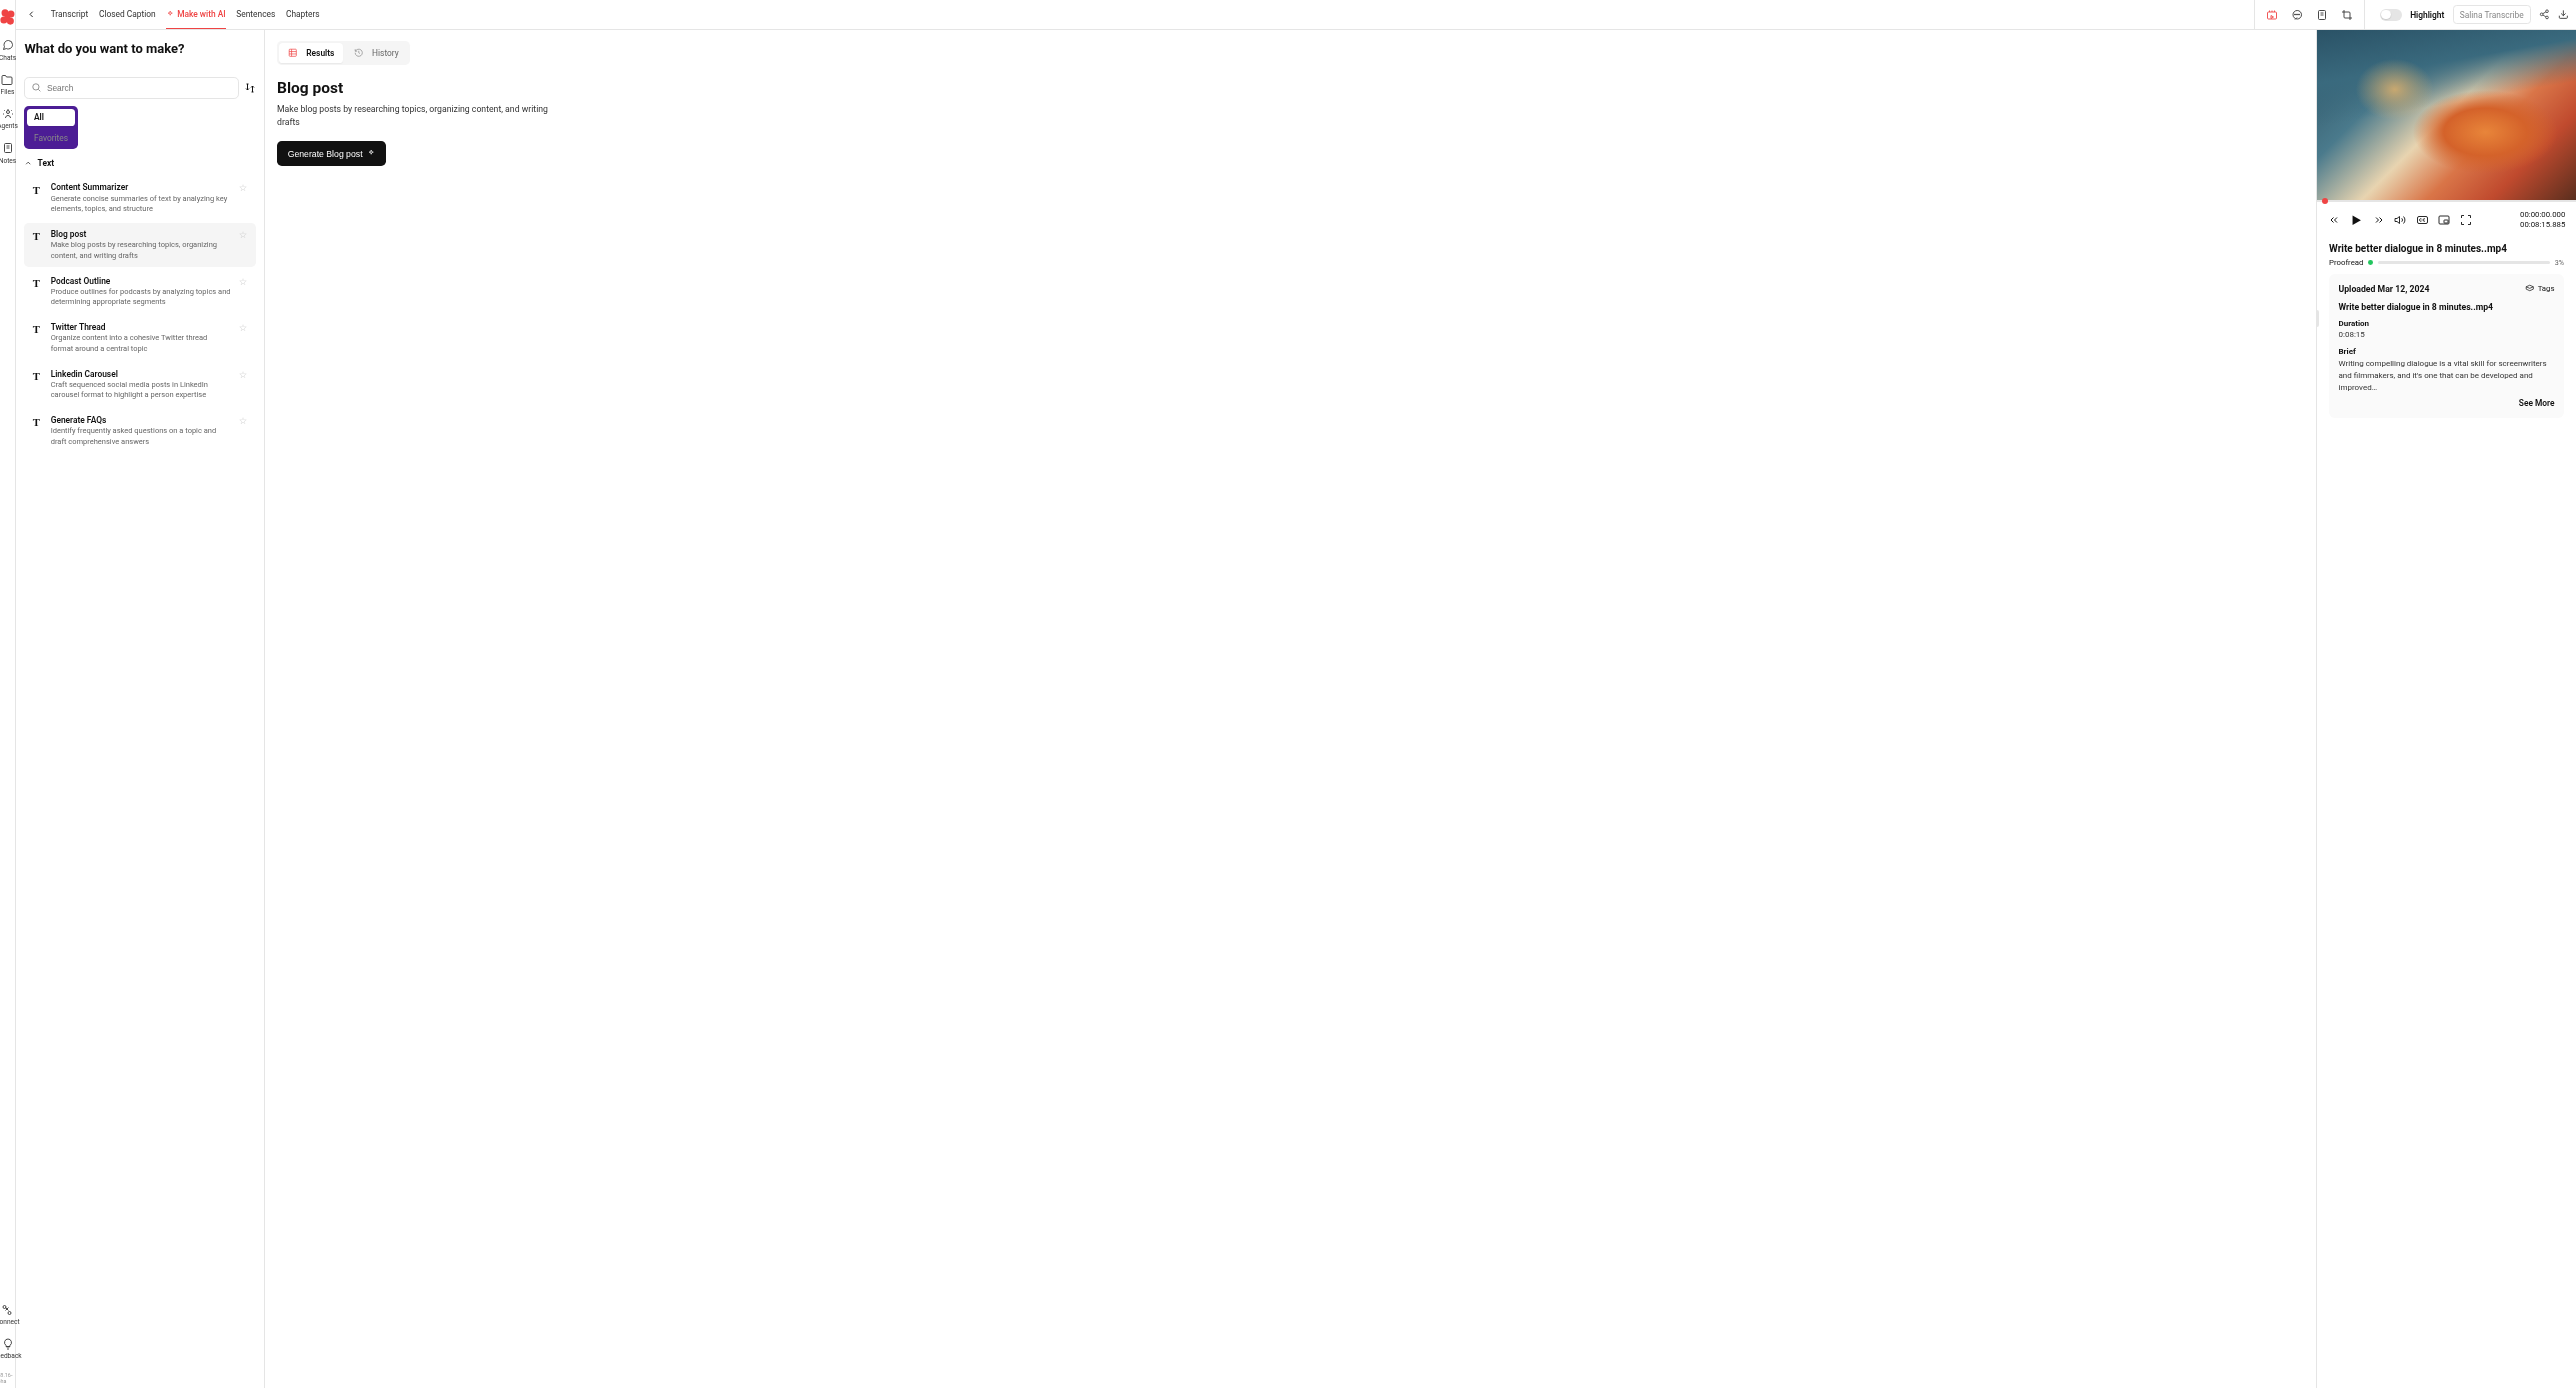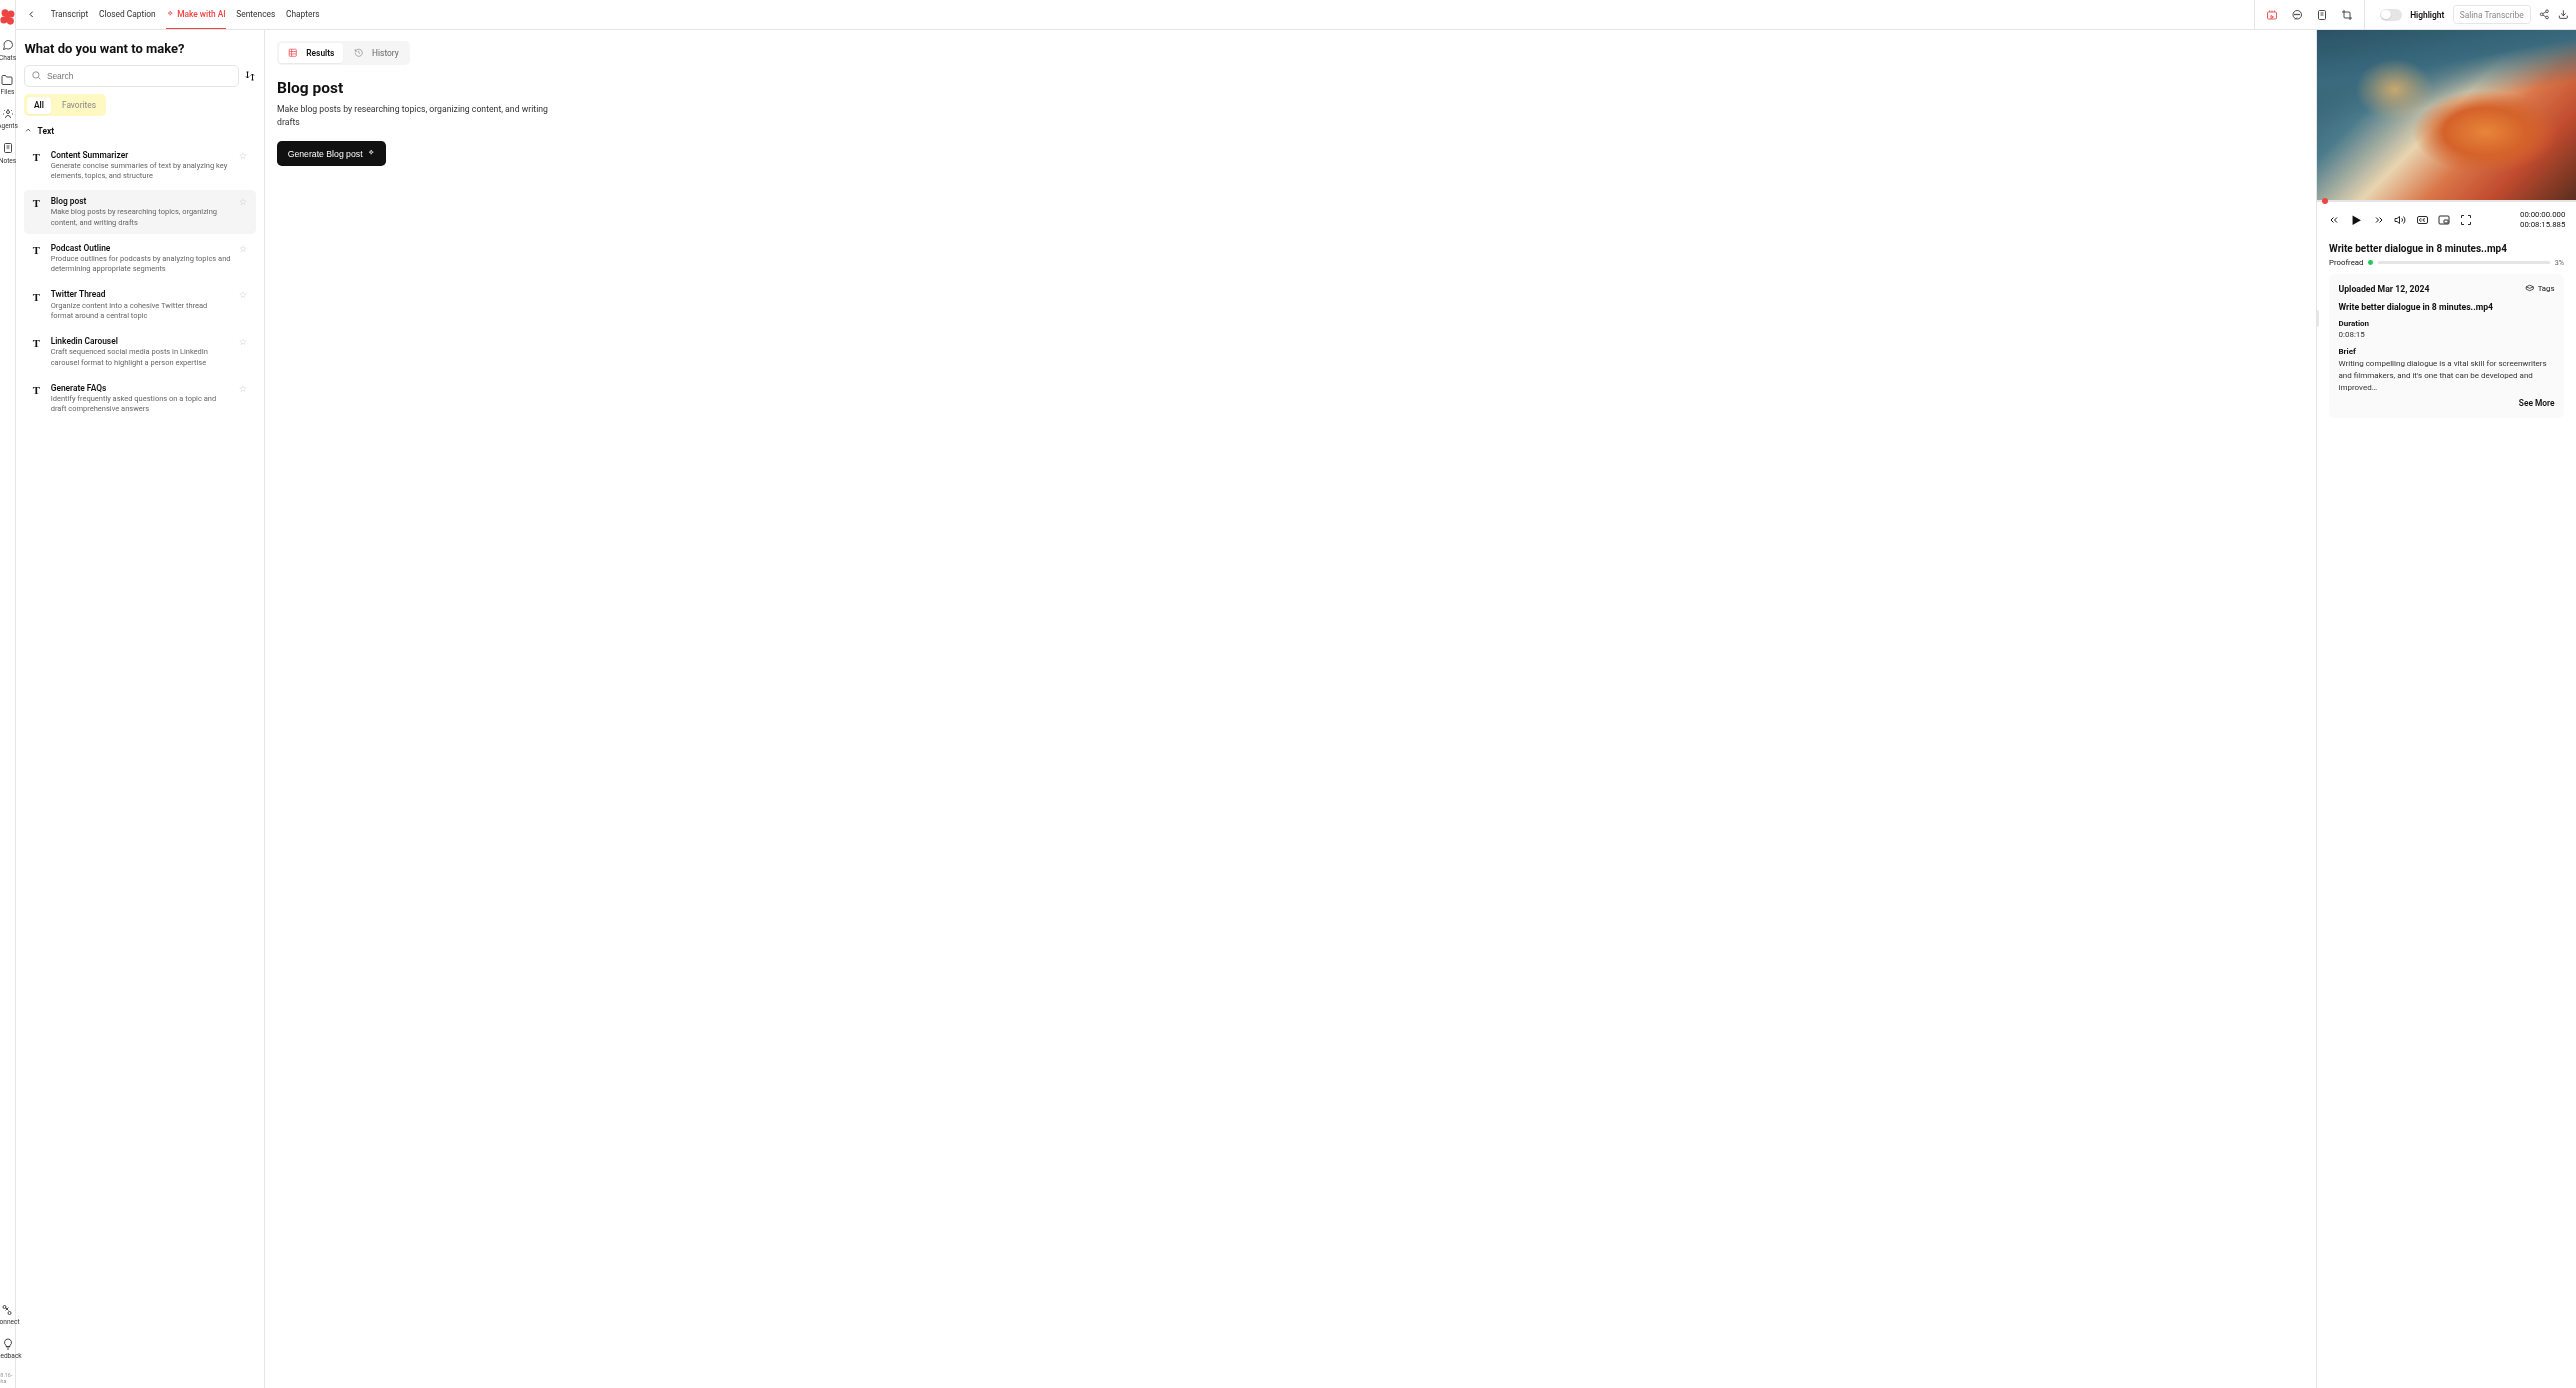--- a/index.html
+++ b/index.html
@@ -29,26 +29,26 @@
 .toggle { width: 21.5px; height: 12px; background: #e5e5e5; border-radius: 6px; position: relative; cursor: pointer; }
 .toggle::after { content:''; position:absolute; left:1.2px; top:1.2px; width:9.5px; height:9.5px; background:#fff; border-radius:50%; box-shadow:0 0.6px 1.2px rgba(0,0,0,.2); }
 .highlight-lbl { font-size: 8.4px; font-weight:600; }
 .sel { border:0.6px solid #e5e5e5; border-radius:3.6px; padding:3.6px 6px; font-size:8.4px; color:#888; cursor:pointer; }
 
 
 .content { flex:1; display:flex; overflow:hidden; }
 
 
 .col-left { width: 249px; border-right:0.6px solid #e5e5e5; padding:10.7px 8.4px; overflow-y:auto; }
-.col-left h2 { font-size:13px; font-weight:700; margin-bottom:9px; }
+.col-left h2 { font-size:13px; font-weight:700; margin-bottom:21px; }
 .search-row { display:flex; gap:4.8px; align-items:center; margin-bottom:7.2px; }
 .search-box { flex:1; display:flex; align-items:center; gap:4.8px; border:0.6px solid #e5e5e5; border-radius:4.8px; padding:4.8px 6px; }
 .search-box input { border:none; outline:none; flex:1; font-size:8.4px; }
 .sort-btn { cursor:pointer; }
-.filter-pills { display:flex; gap:3.6px; margin-bottom:9.5px; background:#fef9c3; border-radius:4.8px; padding:2.4px; width:max-content; }
+.filter-pills { display:flex; gap:3.6px; margin-bottom:9.5px; background:#4c1d95; border-radius:4.8px; padding:2.4px; width:max-content;flex-direction:column; }
 .pill { padding:3.6px 7.2px; font-size:8.4px; border-radius:3.6px; cursor:pointer; color:#888; }
 .pill.active { background:#fff; color:#111; font-weight:600; box-shadow:0 0.6px 1.2px rgba(0,0,0,.05); }
 .section-head { display:flex; align-items:center; gap:4.8px; font-weight:700; font-size:8.4px; margin-bottom:8px; cursor:pointer; }
 .tpl-list { display:flex; flex-direction:column; gap:2.4px; }
 .tpl { display:flex; gap:7.2px; padding:6px 4.8px; border-radius:4.8px; cursor:pointer; }
 .tpl.selected { background:#f5f5f5; }
 .tpl-icon { width:14.3px; font-family: Georgia, serif; font-weight:700; font-size:10.7px; text-align:center; flex-shrink:0; margin-top:1.2px; }
 .tpl-body { flex:1; }
 .tpl-title { font-weight:600; font-size:8.4px; margin-bottom:1.2px; }
 .tpl-desc { font-size:7.5px; color:#666; line-height:1.4; }

